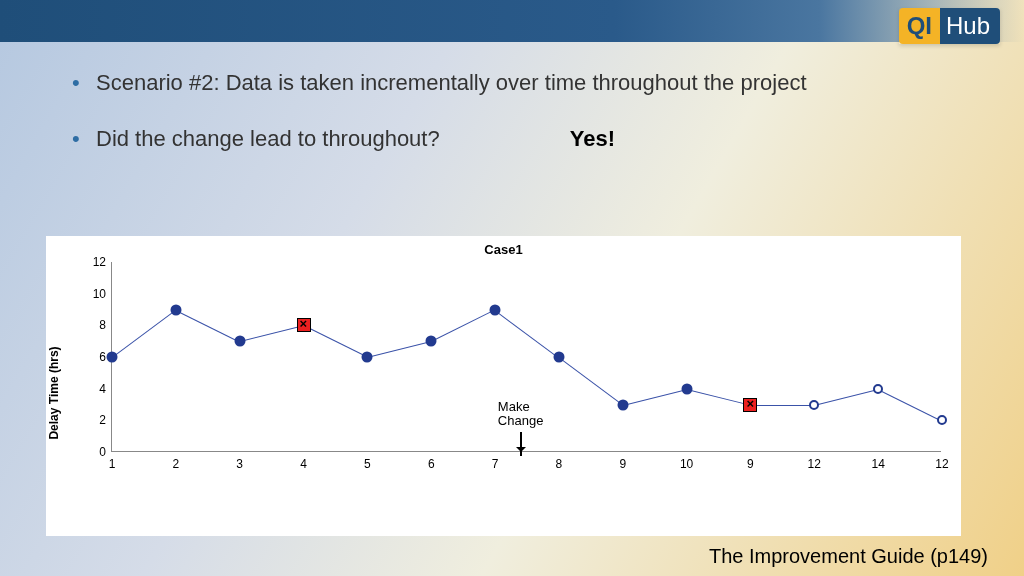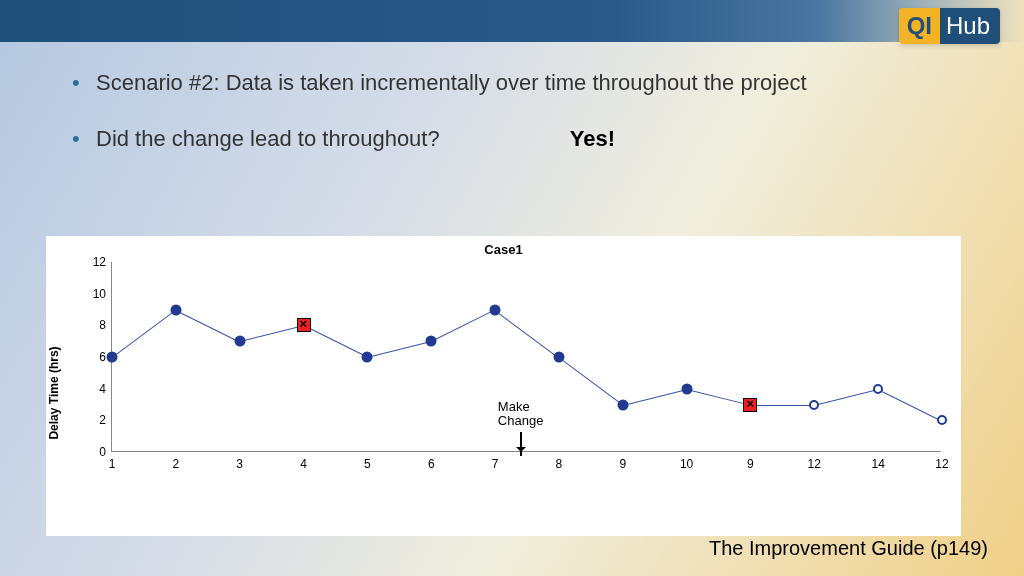--- a/index.html
+++ b/index.html
@@ -37,21 +37,21 @@
     position: relative; font-size: 22px; color: #333;
     line-height: 1.35; margin-bottom: 10px; margin-top: 26px;
   }
   .bullet::before {
     content: "•"; position: absolute; left: -24px; top: 0;
     color: #2e6da4; font-size: 22px;
   }
   .bullet-row { display: flex; gap: 130px; align-items: baseline; }
   .yes { font-weight: bold; color: #000; }
   .footer {
-    position: absolute; bottom: 16px; right: 36px;
+    position: absolute; bottom: 8px; right: 36px;
     font-size: 20px; color: #000;
   }
   
   .chart-wrap {
     position: absolute; left: 46px; top: 236px;
     width: 915px; height: 300px; background: #fff; padding-left: 44px;
   }
   .chart-title {
     position: absolute; top: 6px; left: 50%; transform: translateX(-50%);
     font-weight: bold; font-size: 13px;

